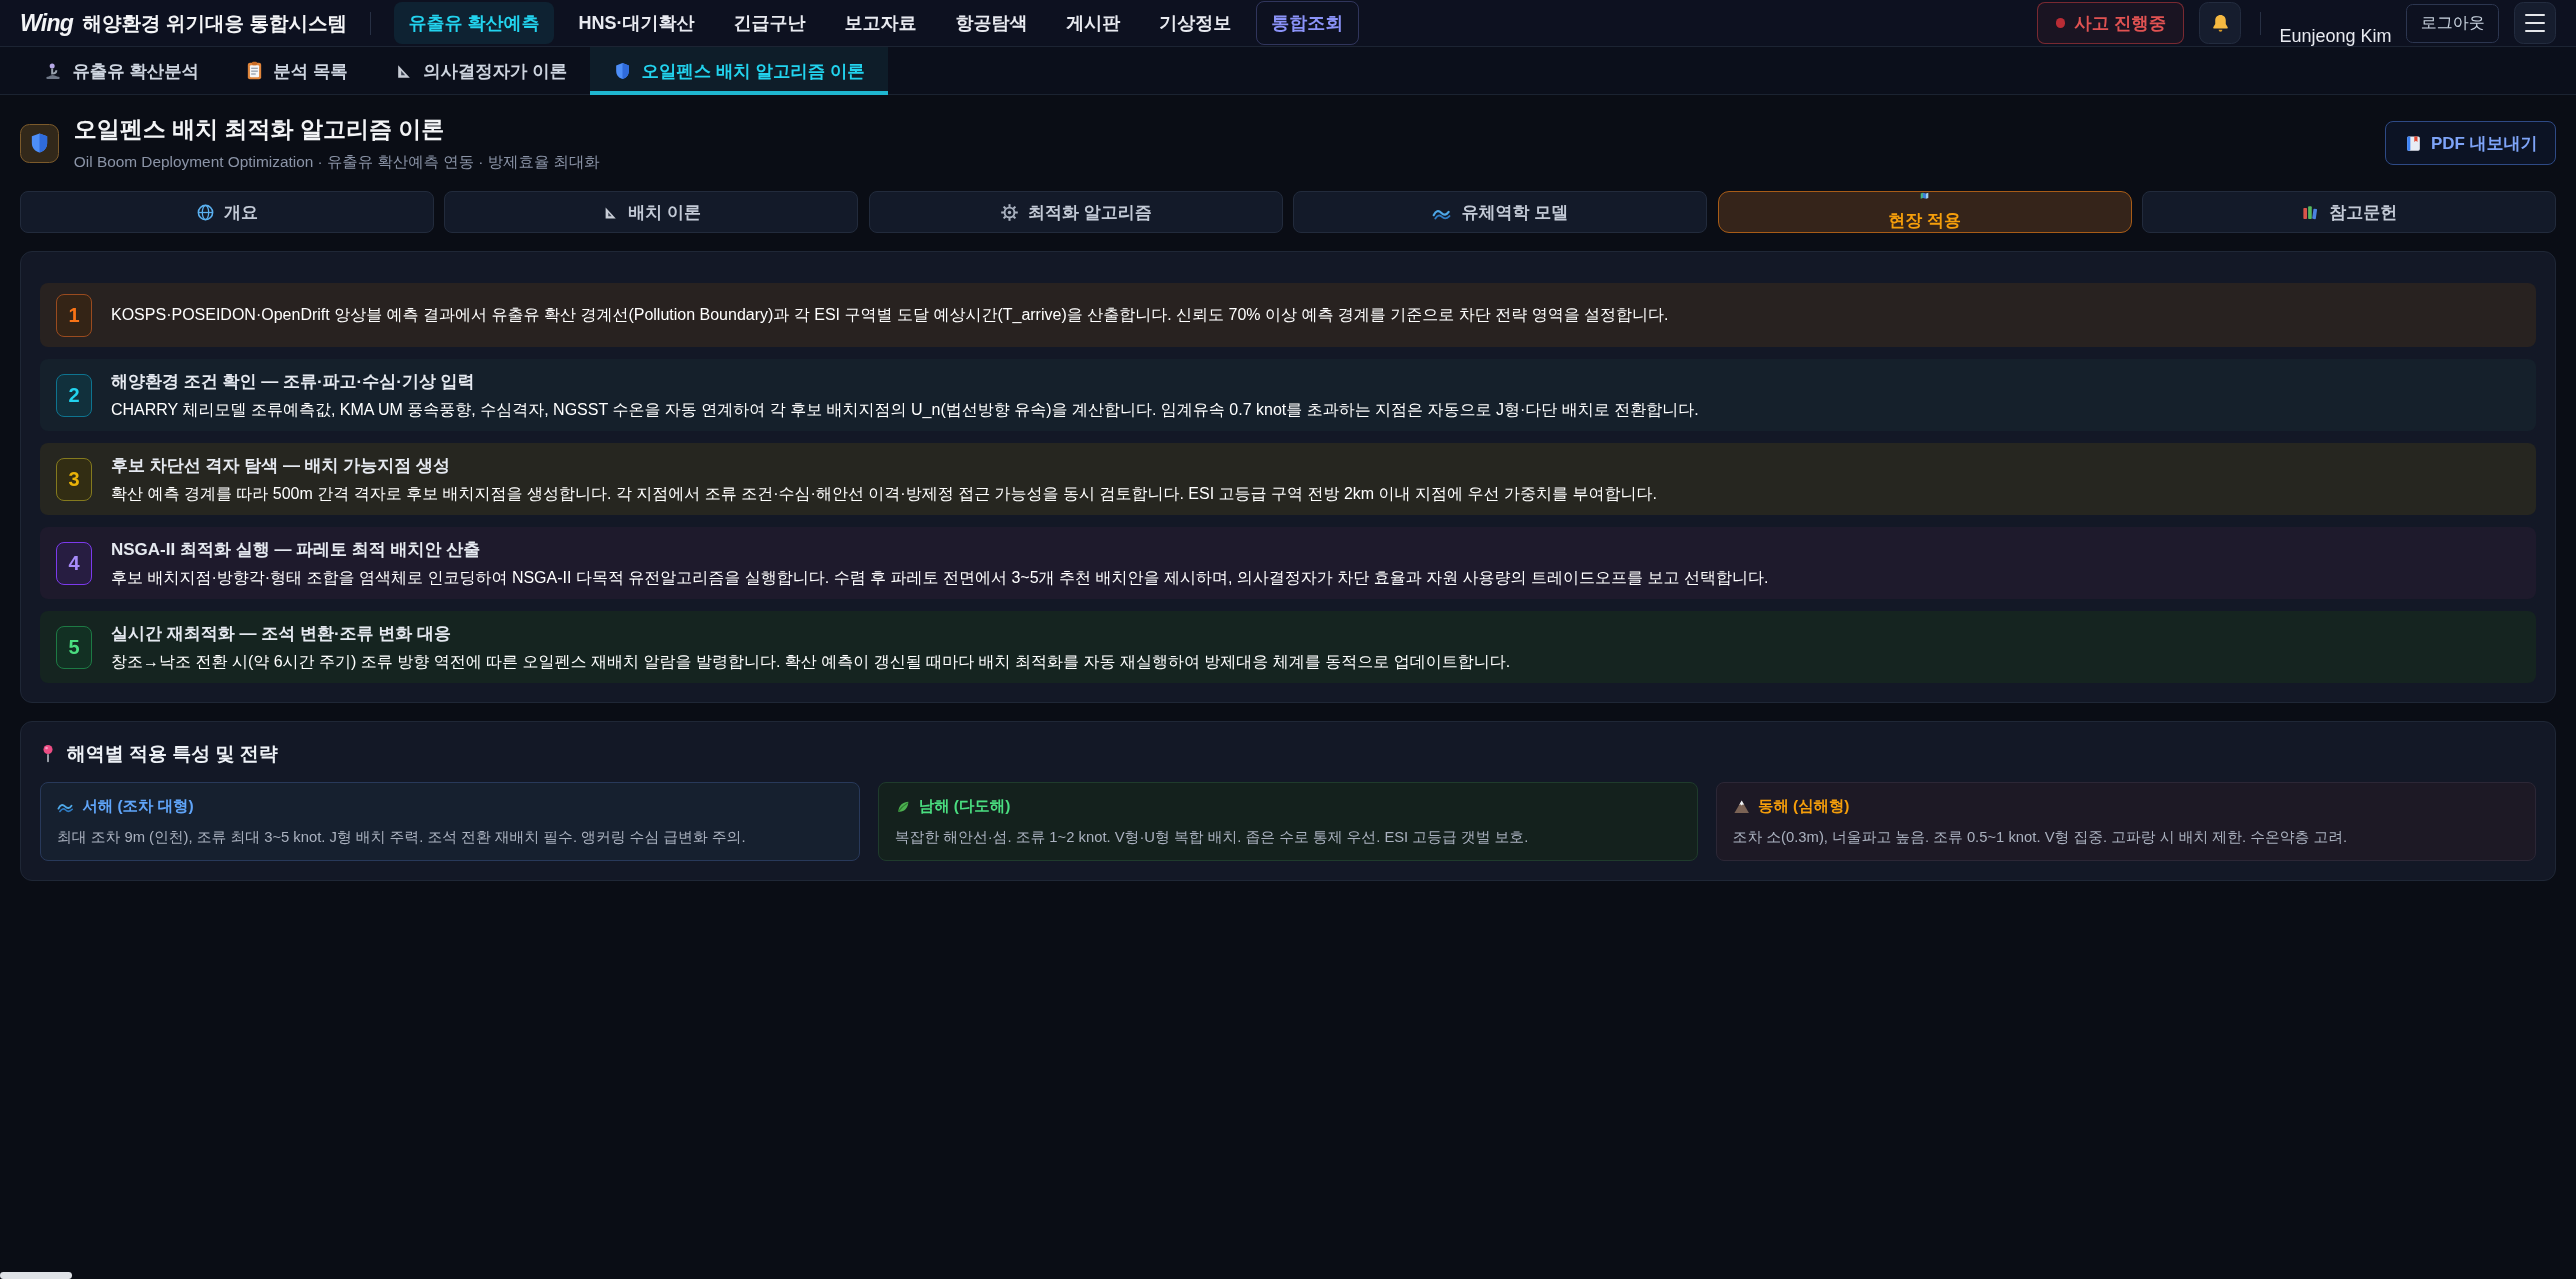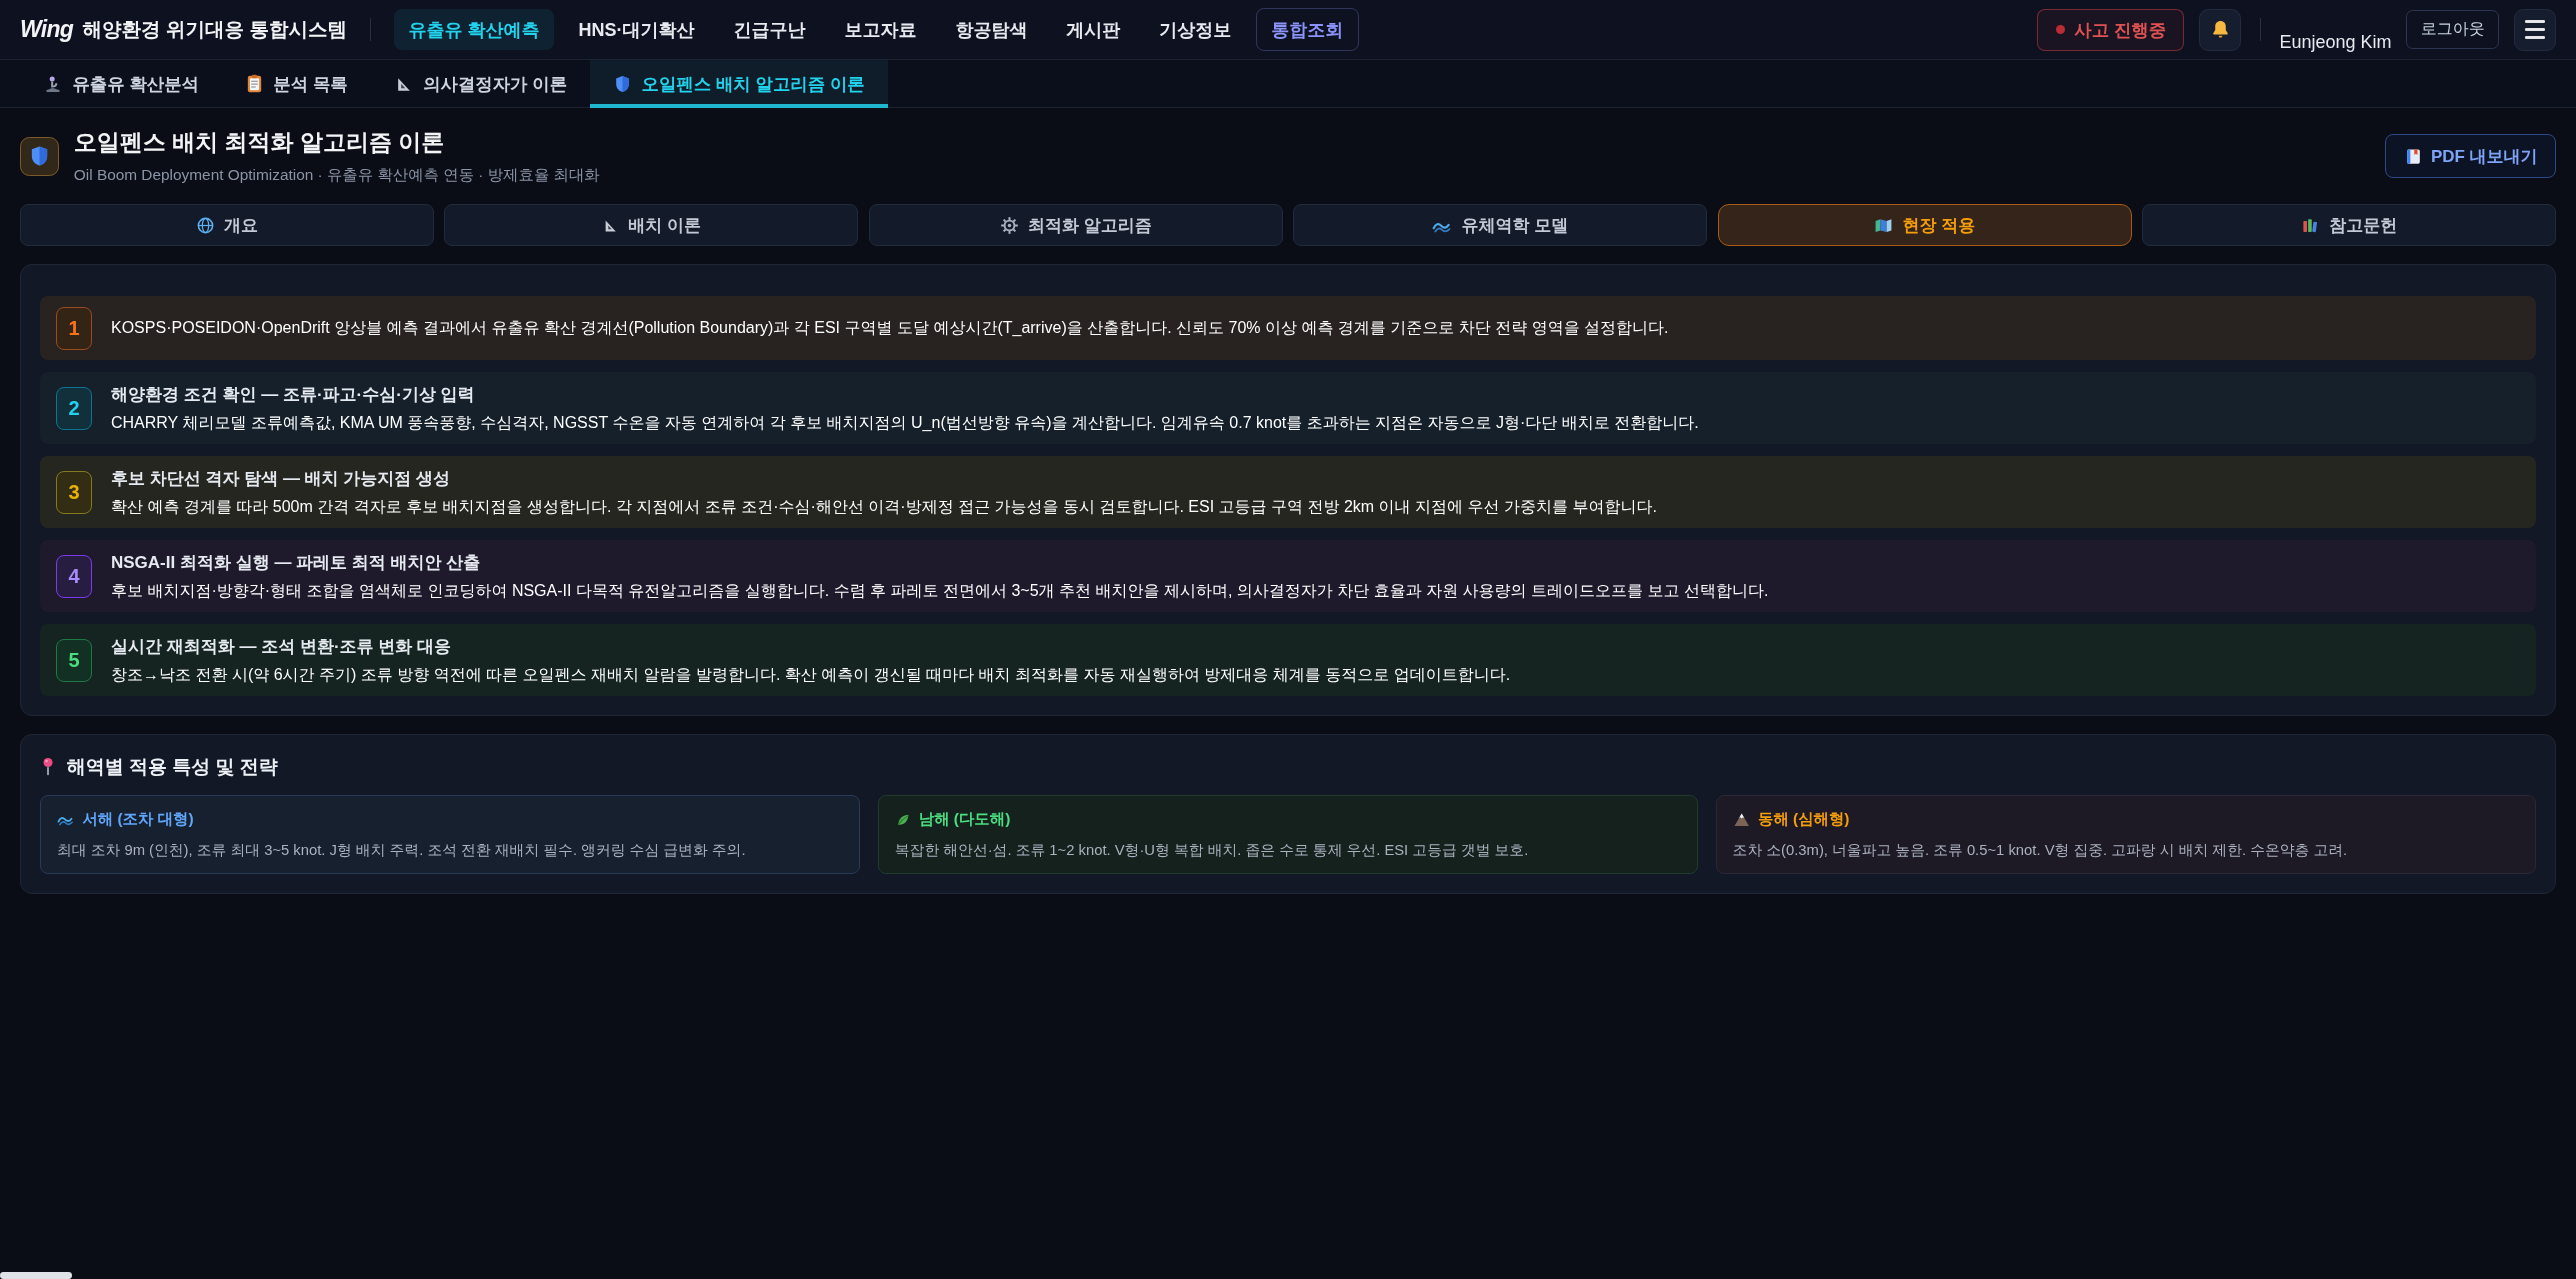--- a/index.html
+++ b/index.html
@@ -7,21 +7,21 @@
   body {
     background:#0a0d15;
     font-family:"Liberation Sans", sans-serif;
     color:#e5e9f0;
     position:relative;
   }
   svg { display:block; }
 
   
   .topbar {
-    height:60px; background:#0d1120; border-bottom:0.7px solid #1c2433;
+    height:47px; background:#0d1120; border-bottom:0.7px solid #1c2433;
     display:flex; align-items:center; padding:0 20px;
   }
   .brand { display:flex; align-items:center; gap:9.4px; }
   .brand-logo { font-size:23px; font-weight:700; font-style:italic; color:#f3f4f6; letter-spacing:-0.7px; }
   .brand-title { font-size:19.5px; font-weight:700; color:#f3f4f6; }
   .v-sep { width:0.7px; height:23px; background:#273044; margin:0 23px; }
   .topnav { display:flex; align-items:center; gap:9.4px; flex:1; }
   .topnav-item {
     font-size:18px; font-weight:700; color:#e8eaf0; padding:8.7px 14.8px;
     border-radius:8px; cursor:pointer; white-space:nowrap;
@@ -79,21 +79,21 @@
   }
 
   
   .section-tabs { display:flex; gap:10.7px; padding:5.4px 20px 0 20px; }
   .section-tab {
     flex:1; height:42px; display:flex; align-items:center; justify-content:center; gap:9.4px;
     background:#131a29; border:0.7px solid #222b3c; border-radius:8px;
     font-size:17px; font-weight:700; color:#c3cad6; cursor:pointer;
   }
   .section-tab.active {
-    background:#35241a; border:1.3px solid #a85c17; border-radius:11px; color:#f59e0b;
+    background:#35241a; border:1.3px solid #a85c17; border-radius:11px; color:#f59e0b;flex-direction:column;
   }
 
   
   .panel {
     margin:17.4px 20px 0 20px; background:#131826; border:0.7px solid #1f2736;
     border-radius:12px; padding:19px;
   }
   .panel-title { display:flex; align-items:center; gap:10.7px; font-size:19px; font-weight:700; color:#eef2f7; }
 
   

